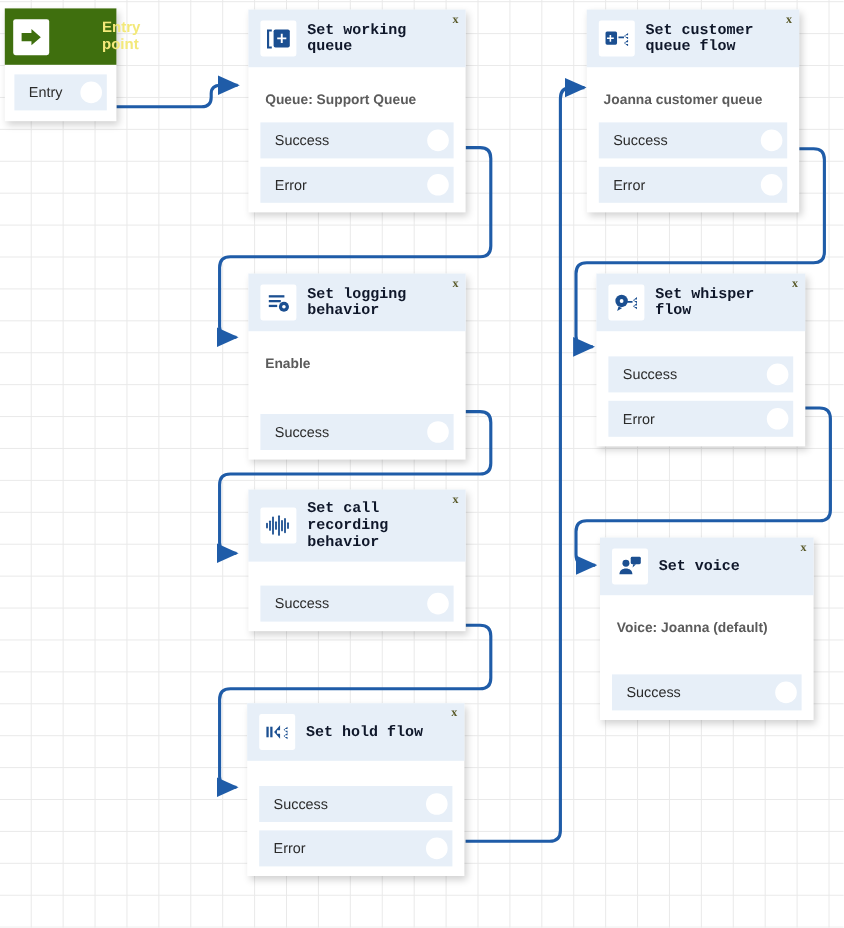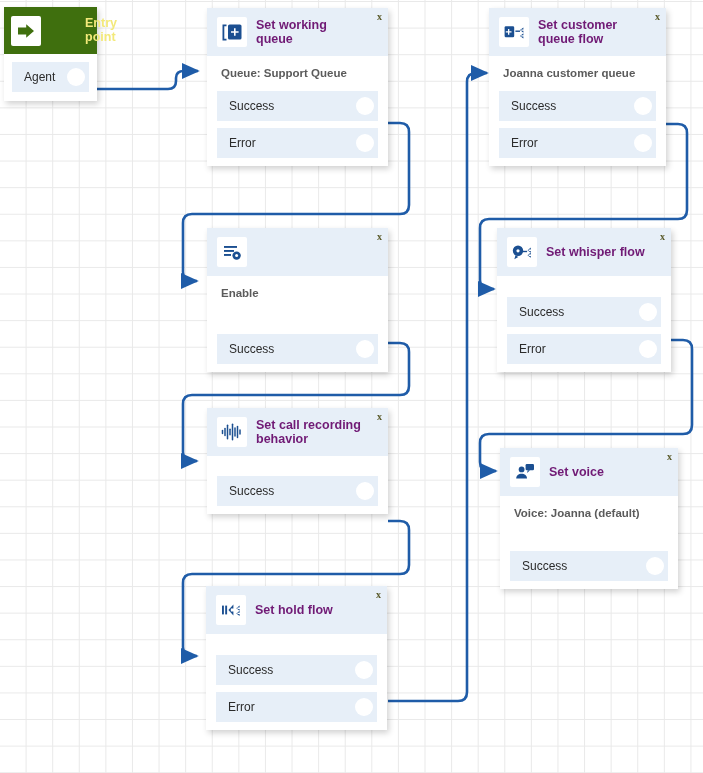--- a/index.html
+++ b/index.html
@@ -36,32 +36,33 @@
     min-height:44px;
     box-sizing:border-box;
   }
   .node-header .ic{
     width:30px;height:30px;min-width:30px;
     background:#ffffff;border-radius:2px;
     display:flex;align-items:center;justify-content:center;
     margin-right:9px;
   }
   .node-title{
-    color:#701a75;font-weight:bold;font-size:12.5px;line-height:14px;
+    color:#0f172a;font-weight:bold;font-size:12.5px;line-height:14px;
     padding-right:16px;
+    font-family:Liberation Mono, monospace;
   }
   .close-x{
     position:absolute;top:4px;right:6px;
     font-size:10px;font-weight:bold;color:#5a5a2a;
     font-family:"Liberation Serif", serif;
     line-height:10px;cursor:pointer;
   }
   .node-sub{
     color:#5b5b5b;font-size:11.5px;font-weight:bold;
-    padding:11px 10px 12px 14px;
+    padding:22px 10px 12px 14px;
   }
   .ports{padding:0 0 8px 0;}
   .port{
     position:relative;
     background:#e7eff8;
     height:30px;
     margin:0 10px 7px 10px;
     display:flex;align-items:center;
     padding-left:12px;
     color:#2b2b2b;font-size:12px;
@@ -125,21 +126,21 @@
     <div class="ep-head">
       <span class="ep-ic">
         <svg width="20" height="20" viewBox="0 0 20 20">
           <path d="M2 6.6h8.2V3.2L18 10l-7.8 6.8v-3.4H2z" fill="#3f6f0e"></path>
         </svg>
       </span>
       <span class="ep-title">Entry point</span>
     </div>
     <div class="ep-body">
       <div class="port">
-        <span>Agent</span>
+        <span>Entry</span>
         <span class="dot"></span>
       </div>
     </div>
   </div>
 
   <div class="node" style="left:207px;top:8px;width:181px;">
     <div class="node-header">
       <span class="ic">
         <svg width="22" height="22" viewBox="0 0 22 22">
           <path d="M1.5 3.5h4v1.8H3.3v12.4h2.2v1.8h-4z" fill="#1b4f91"></path>
@@ -194,20 +195,21 @@
     <div class="node-header">
       <span class="ic">
         <svg width="22" height="22" viewBox="0 0 22 22">
           <rect x="3" y="5" width="13" height="1.9" fill="#1b4f91"></rect>
           <rect x="3" y="9" width="10" height="1.9" fill="#1b4f91"></rect>
           <rect x="3" y="13" width="7" height="1.9" fill="#1b4f91"></rect>
           <circle cx="15.6" cy="14.6" r="4.2" fill="#1b4f91"></circle>
           <circle cx="15.6" cy="14.6" r="1.5" fill="#ffffff"></circle>
         </svg>
       </span>
+      <span class="node-title">Set logging behavior</span>
       <span class="close-x">x</span>
     </div>
     <div class="node-sub">Enable</div>
     <div class="ports" style="padding-top:23px;">
       <div class="port">
         <span>Success</span>
         <span class="dot"></span>
       </div>
     </div>
   </div>

